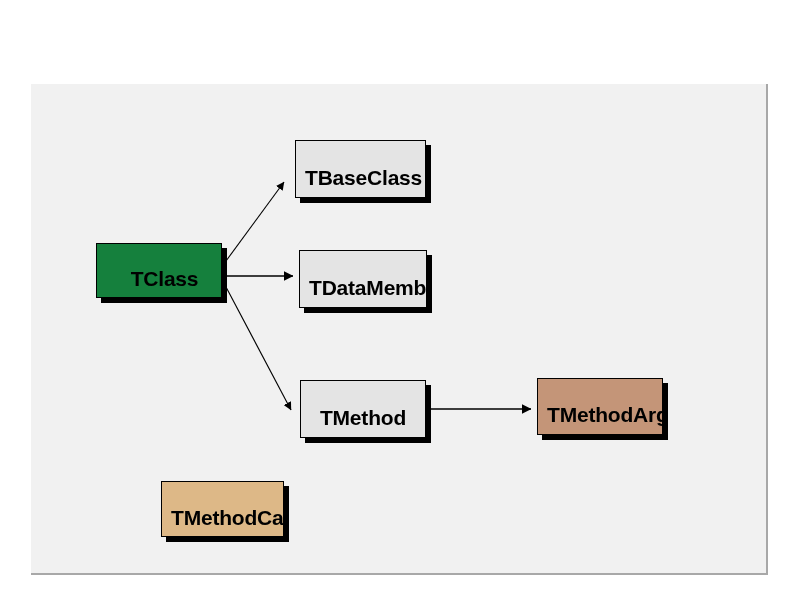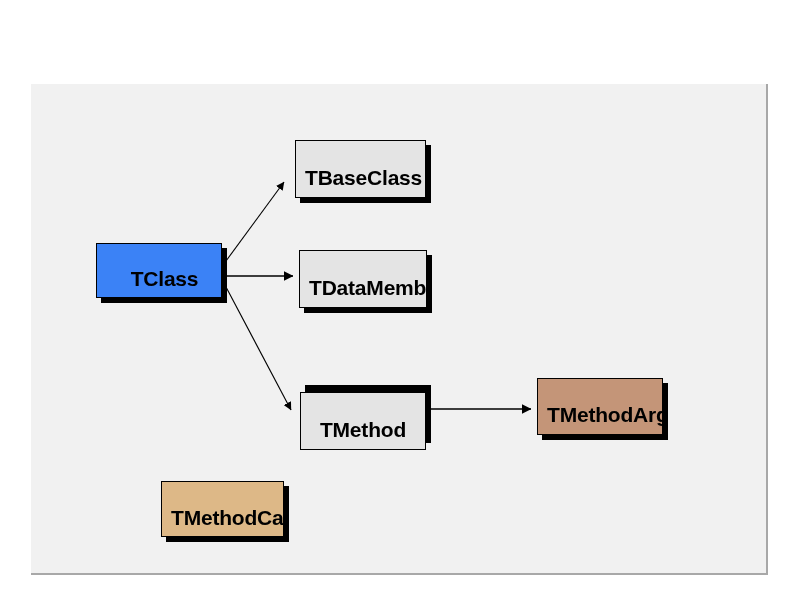--- a/index.html
+++ b/index.html
@@ -93,31 +93,31 @@
   <div class="node" style="left:264px; top:56px; width:131px; height:58px; background:#e4e4e4;">
     <span class="node-label">TBaseClass</span>
   </div>
 
   <div class="node-shadow" style="left:273px; top:171px; width:128px; height:58px;"></div>
   <div class="node" style="left:268px; top:166px; width:128px; height:58px; background:#e4e4e4;">
     <span class="node-label">TDataMember</span>
   </div>
 
   <div class="node-shadow" style="left:274px; top:301px; width:126px; height:58px;"></div>
-  <div class="node" style="left:269px; top:308px; width:126px; height:58px; background:#e4e4e4;">
+  <div class="node" style="left:269px; top:296px; width:126px; height:58px; background:#e4e4e4;">
     <span class="node-label centered">TMethod</span>
   </div>
 
   <div class="node-shadow" style="left:511px; top:299px; width:126px; height:57px;"></div>
   <div class="node" style="left:506px; top:294px; width:126px; height:57px; background:#c49578;">
     <span class="node-label">TMethodArg</span>
   </div>
 
   <div class="node-shadow" style="left:70px; top:164px; width:126px; height:55px;"></div>
-  <div class="node" style="left:65px; top:159px; width:126px; height:55px; background:#3b82f6;padding-left:20px;">
+  <div class="node" style="left:65px; top:159px; width:126px; height:55px; background:#15803d;padding-left:20px;">
     <span class="node-label centered">TClass</span>
   </div>
 
   <div class="node-shadow" style="left:135px; top:402px; width:123px; height:56px;"></div>
   <div class="node" style="left:130px; top:397px; width:123px; height:56px; background:#ddb887;">
     <span class="node-label">TMethodCall</span>
   </div>
 
 </div>
 

